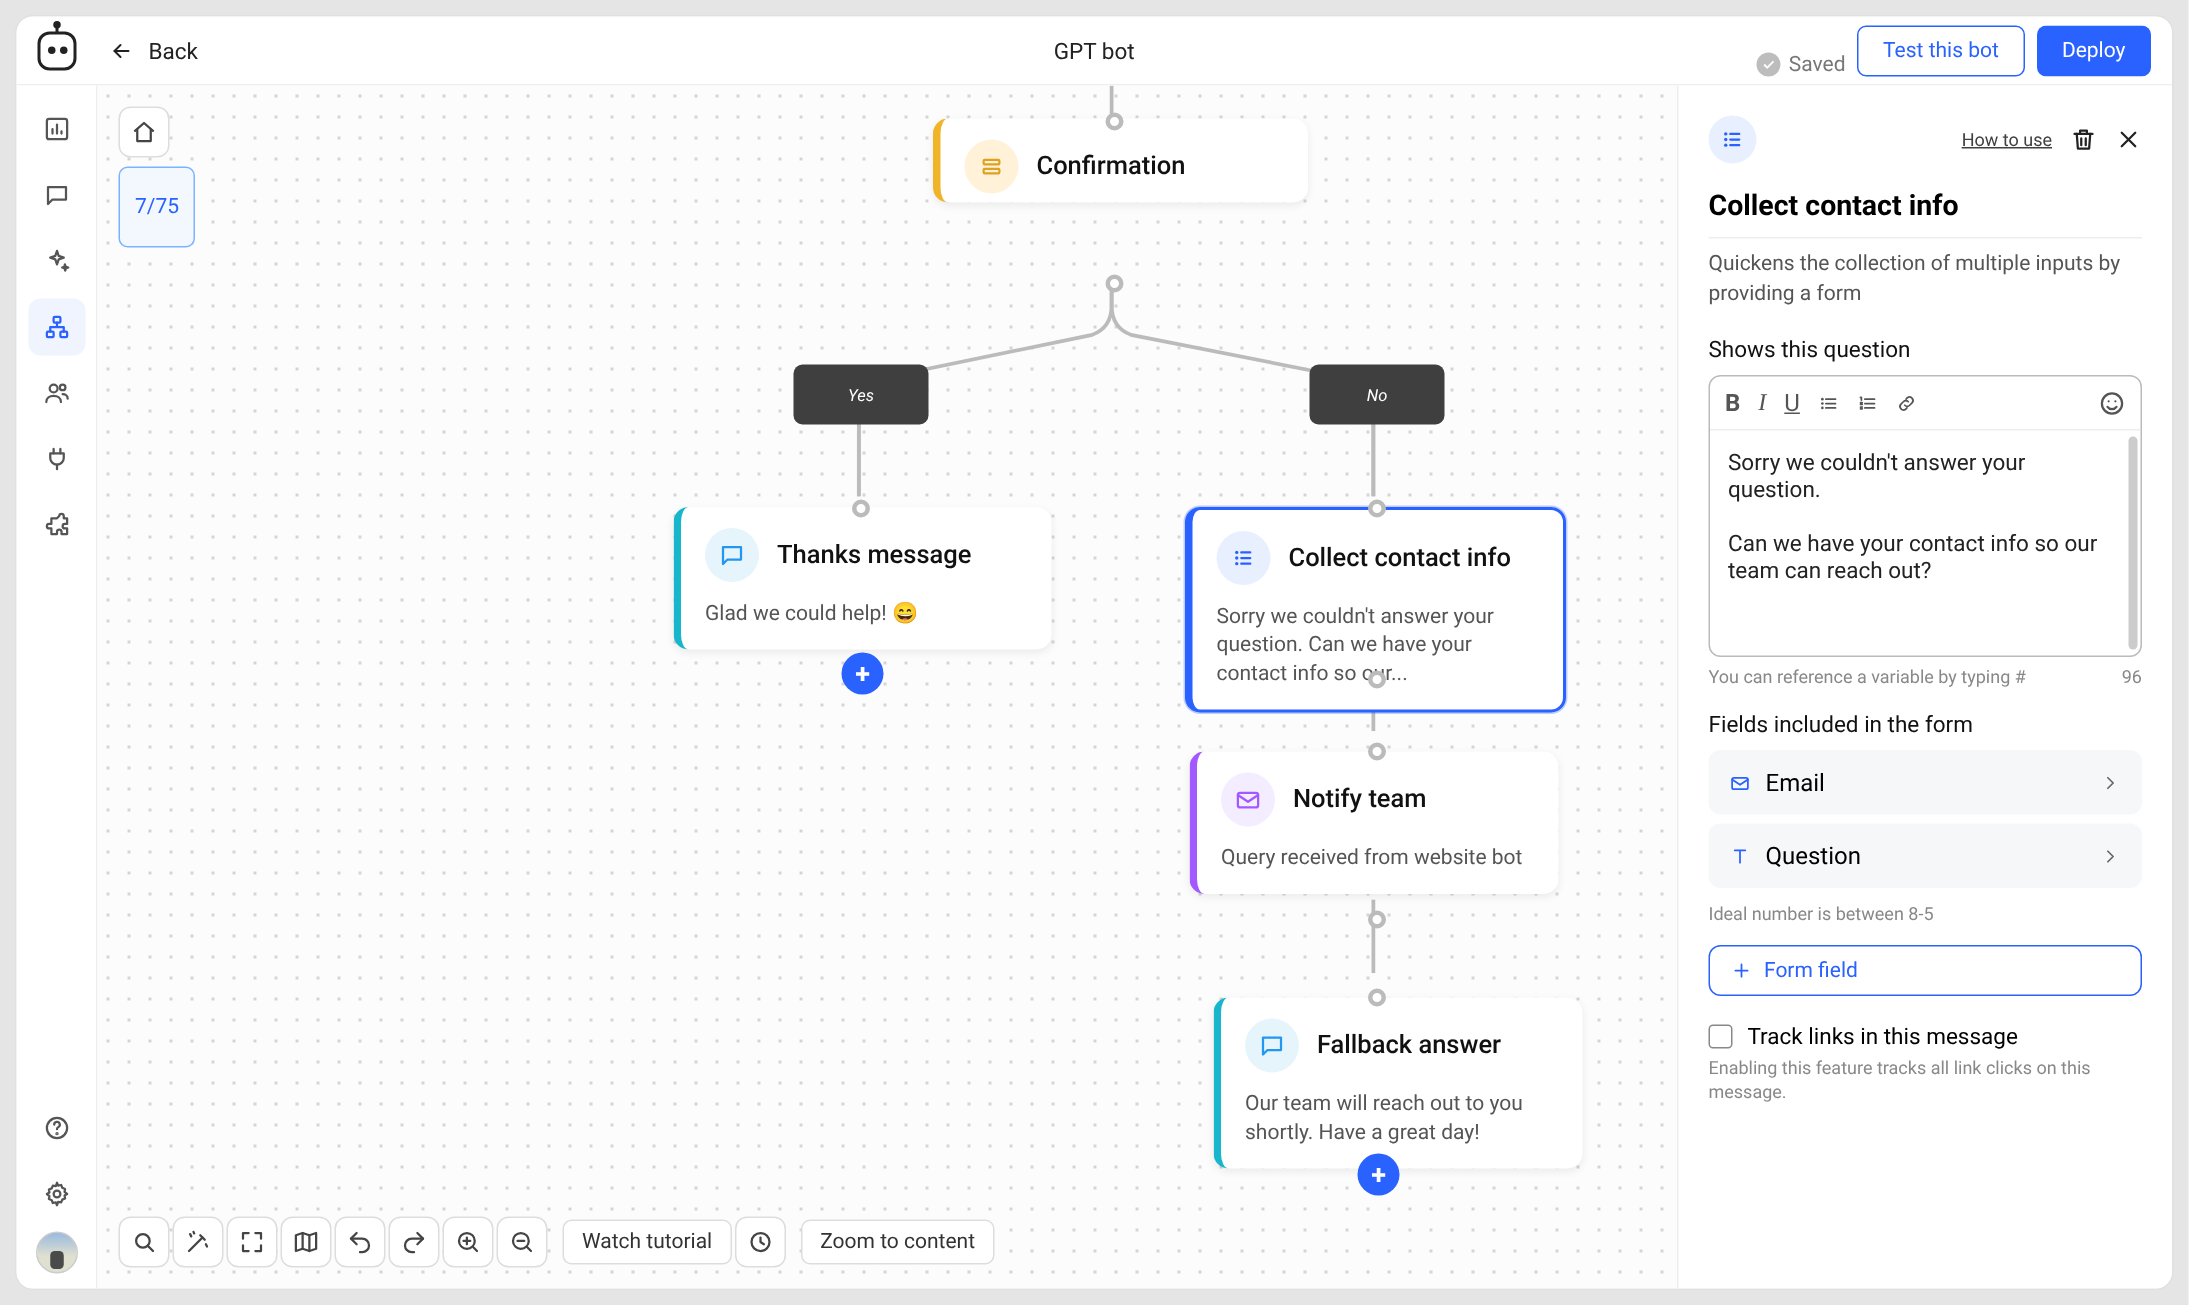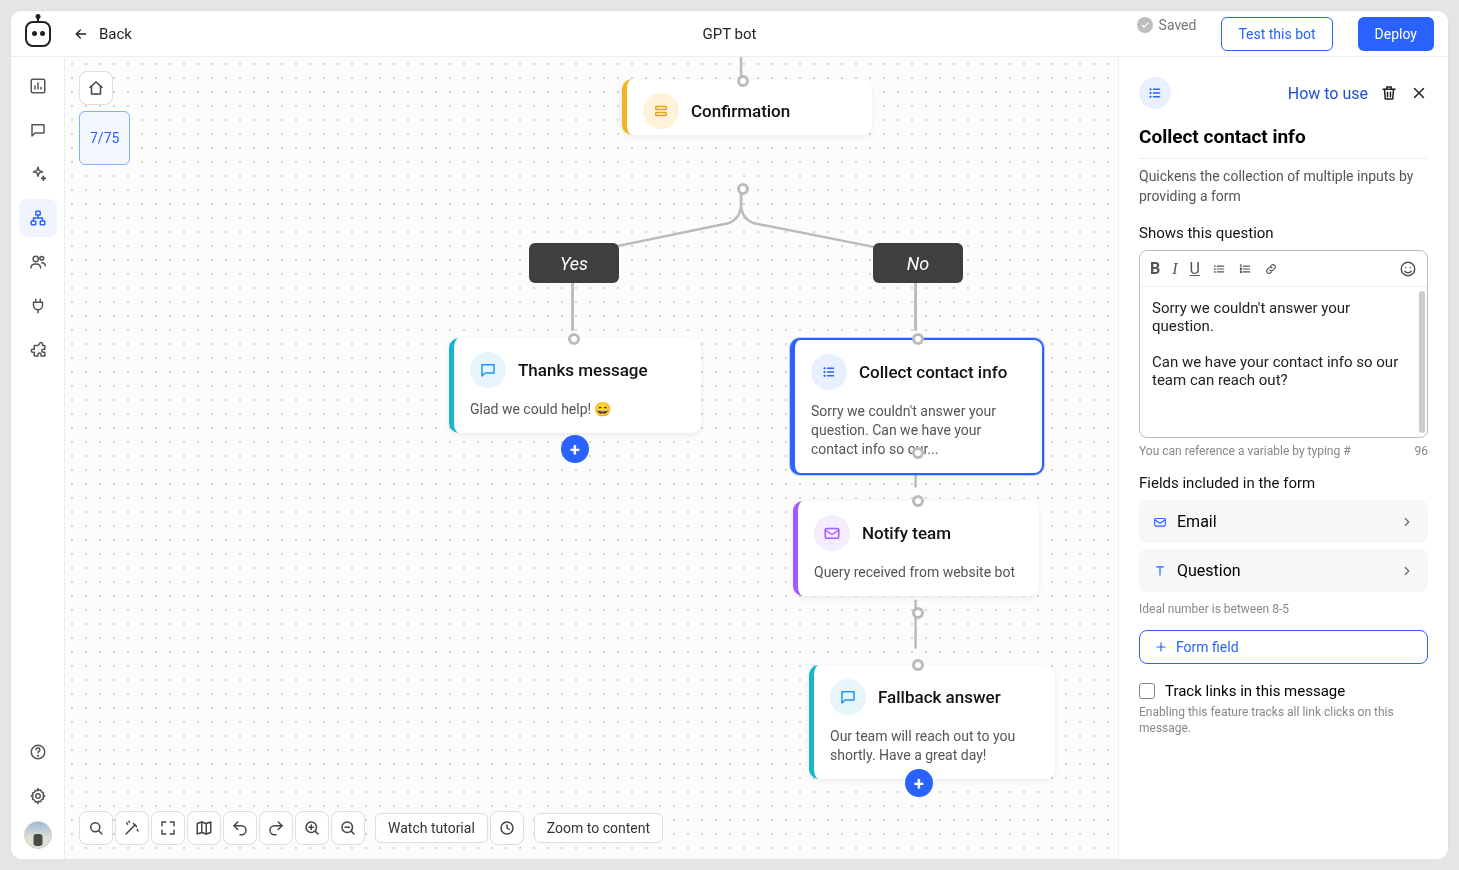--- a/index.html
+++ b/index.html
@@ -7,21 +7,21 @@
 .frame { position: absolute; top: 10px; left: 10px; right: 10px; bottom: 10px; background: #fff; border-radius: 12px; overflow: hidden; border: 1px solid #e0e0e0; }
 .topbar { height: 46px; display: flex; align-items: center; padding: 0 14px; border-bottom: 1px solid #eee; background: #fff; }
 .logo { width: 26px; height: 26px; border: 2px solid #222; border-radius: 8px; position: relative; margin-right: 22px; display:flex; align-items:center; justify-content:center; }
 .logo .eyes{ display:flex; gap:3px;}
 .logo .eyes span{ width:5px; height:5px; background:#222; border-radius:50%; }
 .logo::before { content: ""; position: absolute; top: -6px; left: 50%; width: 2px; height: 5px; background: #222; transform: translateX(-50%); }
 .logo::after { content: ""; position: absolute; top: -9px; left: 50%; width: 5px; height: 5px; background: #222; border-radius: 50%; transform: translateX(-50%); }
 .back { display: flex; align-items: center; gap: 10px; cursor: pointer; font-size: 15px; color: #222; }
 .back svg { width: 16px; height: 16px; }
 .title { position: absolute; left: 50%; transform: translateX(-50%); font-size: 15px; color: #222; }
-.topbar-right { margin-left: auto; display: flex; align-items: flex-start; gap: 25px; }
+.topbar-right { margin-left: auto; display: flex; align-items: flex-end; gap: 8px; }
 .saved { display: flex; align-items: center; gap: 6px; color: #777; font-size: 14px; }
 .saved-dot { width: 16px; height: 16px; border-radius: 50%; background: #bdbdbd; display: flex; align-items: center; justify-content: center; }
 .saved-dot svg { width: 10px; height: 10px; fill: #fff; }
 .btn { padding: 8px 16px; border-radius: 6px; font-size: 14px; cursor: pointer; border: 1px solid transparent; }
 .btn-outline { background: #fff; border-color: #2962ff; color: #2962ff; }
 .btn-primary { background: #2962ff; color: #fff; }
 
 .body { position: absolute; top: 46px; left: 0; right: 0; bottom: 0; display: flex; }
 .sidebar { width: 54px; border-right: 1px solid #eee; display: flex; flex-direction: column; align-items: center; padding-top: 10px; gap: 6px; background:#fff; }
 .sideitem { width: 38px; height: 38px; border-radius: 8px; display: flex; align-items: center; justify-content: center; cursor: pointer; color: #555; }
@@ -45,29 +45,29 @@
 .svg-wires { position: absolute; top: 0; left: 0; width: 100%; height: 100%; pointer-events: none; }
 .wire { stroke: #bbb; stroke-width: 2.5; fill: none; }
 
 .node { position: absolute; background: #fff; border-radius: 10px; box-shadow: 0 2px 6px rgba(0,0,0,0.07); border-left: 5px solid; z-index:2;}
 .node.selected{ border: 2px solid #2962ff; border-left: 5px solid #2962ff; box-shadow: 0 0 0 1px rgba(41,98,255,.3);}
 .node-head { display: flex; align-items: center; gap: 12px; padding: 14px 16px 6px; }
 .node-icon { width: 36px; height: 36px; border-radius: 50%; display: flex; align-items: center; justify-content: center; }
 .node-title { font-size: 17px; font-weight: 500; color: #111; }
 .node-body { padding: 6px 16px 14px; font-size: 14px; color: #555; line-height:1.35;}
 
-.decision { position: absolute; width: 90px; height: 40px; background: #3f3f3f; color: #fff; display: flex; align-items: center; justify-content: center; border-radius: 6px; font-style: italic; font-size: 18px; z-index:2;}
+.decision { position: absolute; width: 90px; height: 40px; background: #3f3f3f; color: #fff; display: flex; align-items: center; justify-content: center; border-radius: 6px; font-style: italic; font-size: 11px; z-index:2;}
 
 .add-bubble { width: 28px; height: 28px; background: #2962ff; border-radius: 50%; color: #fff; display: flex; align-items: center; justify-content: center; font-size: 18px; font-weight: bold; position: absolute; z-index:4; cursor:pointer;}
 
 
 .panel { width: 330px; border-left: 1px solid #eee; background: #fff; padding: 20px; display:flex; flex-direction:column; overflow-y:auto;}
 .panel-top { display: flex; align-items: center; gap: 12px; }
 .panel-icon { width: 32px; height: 32px; border-radius: 50%; background: #e8f0ff; color: #2962ff; display:flex; align-items:center; justify-content:center;}
-.howto { margin-left: auto; color: #1d4ed8; font-size: 16px; cursor:pointer; }
+.howto { margin-left: auto; color: #404040; text-decoration: underline; font-size: 12px; cursor:pointer; }
 .panel-del, .panel-close { cursor: pointer; color: #222; display:flex;}
 .panel h2 { font-size: 19px; margin: 16px 0 8px; padding-bottom:10px; border-bottom:1px solid #eee;}
 .panel .drip { color: #555; font-size: 14px; margin-bottom: 18px; line-height:1.4;}
 .panel label.sec { font-size: 15px; display: block; margin-bottom: 8px; color:#111;}
 .editor { border: 1px solid #bbb; border-radius: 8px; overflow: hidden; }
 .editor-tb { display: flex; align-items: center; gap: 12px; padding: 8px 10px; border-bottom: 1px solid #eee; color:#555;}
 .editor-tb .sp { margin-left: auto; }
 .editor-content { padding: 12px; font-size: 15px; color: #222; min-height: 96px; position:relative; white-space: pre-wrap;}
 .editor-scroll { position: absolute; right: 2px; top: 4px; bottom: 4px; width: 6px; background: #ccc; border-radius: 3px; }
 .helper-row { display: flex; justify-content: space-between; font-size: 12px; color: #888; margin: 6px 0 16px; }

